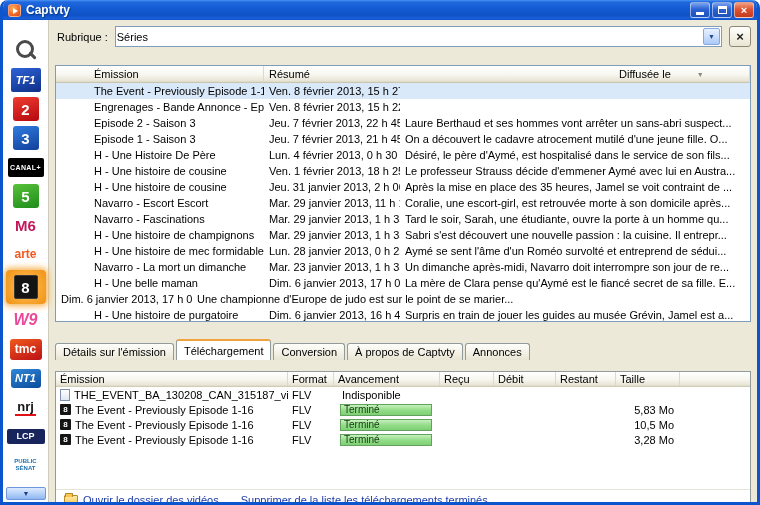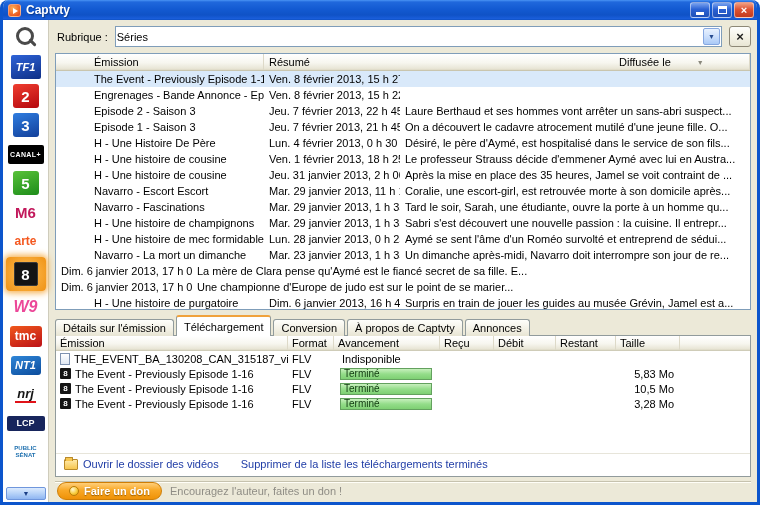--- a/index.html
+++ b/index.html
@@ -18,22 +18,22 @@
   .win-btns { display:flex; gap:2px; }
   .wbtn { width:20px; height:16px; border-radius:3px; border:1px solid rgba(255,255,255,.5);
     display:flex; align-items:center; justify-content:center; color:#fff; font-size:11px; font-weight:bold; cursor:pointer; }
   .wbtn.min, .wbtn.max { background:linear-gradient(180deg,#7ba4ef,#2b62d4 45%,#1e50b8); }
   .wbtn.close { background:linear-gradient(180deg,#f1a083,#dd5334 45%,#c23a1c); }
   .glyph-min { width:8px; height:3px; background:#fff; margin-top:7px; }
   .glyph-max { width:9px; height:8px; border:1px solid #fff; border-top:3px solid #fff; }
   
   .body { flex:1; display:flex; min-height:0; }
   .sidebar { flex:0 0 46px; background:#fff; border-right:1px solid #cfccbc; display:flex; flex-direction:column;
-    align-items:center; padding-top:5px; gap:3px; position:relative; }
-  .main { flex:1; min-width:0; display:flex; flex-direction:column; padding:4px 6px 0 6px; }
+    align-items:center; padding-top:18px; gap:3px; position:relative; }
+  .main { flex:1; min-width:0; display:flex; flex-direction:column; padding:4px 6px 0 6px;gap:12px; }
   
   .chan { width:40px; min-height:26px; display:flex; align-items:center; justify-content:center; cursor:pointer; }
   .tile { display:flex; align-items:center; justify-content:center; font-weight:bold; white-space:nowrap; }
   .chan.selected { width:40px; min-height:34px; border-radius:4px;
     background:radial-gradient(circle,#ffd28a 0%,#f7a733 55%,#ef9215 100%); box-shadow:0 0 6px 2px #f6b04e; }
   .ch-search .tile { position:relative; width:26px; height:24px; }
   .ch-search .tile::before { content:""; position:absolute; left:3px; top:1px; width:12px; height:12px;
     border:3px solid #4a4a4a; border-radius:50%; }
   .ch-search .tile::after { content:""; position:absolute; left:15px; top:15px; width:9px; height:3px;
     background:#4a4a4a; transform:rotate(45deg); border-radius:2px; }
@@ -42,21 +42,21 @@
   .ch-f2 .tile { width:26px; height:24px; background:linear-gradient(160deg,#ef3e30,#b5070e); color:#fff; font-size:15px; border-radius:3px; }
   .ch-f3 .tile { width:26px; height:24px; background:linear-gradient(160deg,#2f7de0,#123f9a); color:#fff; font-size:15px; border-radius:3px; }
   .ch-canal .tile { width:36px; height:19px; background:#000; color:#fff; font-size:7px; letter-spacing:.4px; border-radius:2px; }
   .ch-f5 .tile { width:26px; height:24px; background:linear-gradient(160deg,#59c23a,#1d8c1a); color:#fff; font-size:15px; border-radius:3px; }
   .ch-m6 .tile { color:#c2185b; font-size:15px; }
   .ch-arte .tile { color:#f4581f; font-size:12px; }
   .ch-d8 .tile { width:24px; height:24px; background:#141414; color:#fff; font-size:15px; border:1px solid #3a3a3a; border-radius:2px; }
   .ch-w9 .tile { color:#ec4899; font-size:16px; font-style:italic; }
   .ch-tmc .tile { width:32px; height:21px; background:linear-gradient(160deg,#f0581c,#bc1117); color:#fff; font-size:12px; border-radius:3px; }
   .ch-nt1 .tile { width:30px; height:19px; background:linear-gradient(160deg,#2f86d8,#0b4c9c); color:#fff; font-size:11px; font-style:italic; border-radius:3px; }
-  .ch-nrj .tile { color:#151515; font-size:13px; font-style:italic; border-bottom:2px solid #e01218; padding:0 2px; }
+  .ch-nrj .tile { color:#151515; font-size:13px; border-bottom:2px solid #e01218; padding:0 2px; }
   .ch-lcp .tile { width:38px; height:15px; background:#17255c; color:#fff; font-size:9px; border-radius:2px; }
   .ch-ps .tile { width:38px; color:#1d6fae; font-size:6px; text-align:center; line-height:1.2; white-space:normal; }
   .sidebar-scroll { position:absolute; bottom:2px; left:3px; width:40px; height:13px; cursor:pointer;
     background:linear-gradient(180deg,#dcebfe,#b6d2f8 50%,#8fb6f2); border:1px solid #6f96dc; border-radius:2px;
     display:flex; align-items:center; justify-content:center; color:#1b3f87; font-size:7px; }
   
   .rubrique-row { flex:0 0 29px; display:flex; align-items:center; gap:7px; padding:2px 0 6px 2px; }
   .rub-label { font-size:11px; }
   .combo { flex:1; height:21px; background:#fff; border:1px solid #7f9db9; display:flex; align-items:center; padding:1px; font-size:11px; cursor:pointer; }
   .combo-value { flex:1; padding-left:0; overflow:hidden; white-space:nowrap; }
@@ -316,20 +316,21 @@
               <span class="pt-c c3">Aymé se sent l'âme d'un Roméo survolté et entreprend de sédui...</span>
             </div>
 
             <div class="pt-row">
               <span class="pt-c c1">Navarro - La mort un dimanche</span>
               <span class="pt-c c2">Mar. 23 janvier 2013, 1 h 35</span>
               <span class="pt-c c3">Un dimanche après-midi, Navarro doit interrompre son jour de re...</span>
             </div>
 
             <div class="pt-row">
+              <span class="pt-c c1">H - Une belle maman</span>
               <span class="pt-c c2">Dim. 6 janvier 2013, 17 h 08</span>
               <span class="pt-c c3">La mère de Clara pense qu'Aymé est le fiancé secret de sa fille. E...</span>
             </div>
 
             <div class="pt-row">
               <span class="pt-c c2">Dim. 6 janvier 2013, 17 h 08</span>
               <span class="pt-c c3">Une championne d'Europe de judo est sur le point de se marier...</span>
             </div>
 
             <div class="pt-row">

